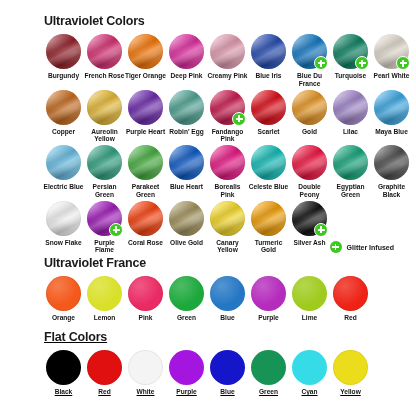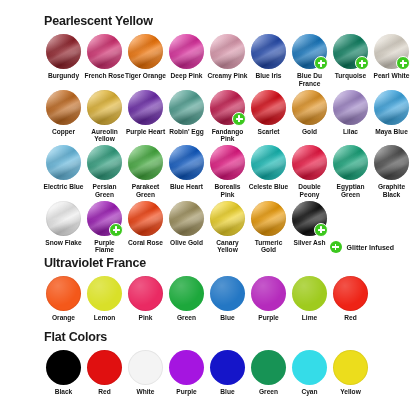--- a/index.html
+++ b/index.html
@@ -178,29 +178,29 @@
   .legend-dot .plus::before { left: 2.6px; top: 0.4px; width: 1.8px; height: 6.2px; }
   .legend-dot .plus::after  { top: 2.6px; left: 0.4px; height: 1.8px; width: 6.2px; }
 
   .legend-text {
     font-size: 7px;
     font-weight: bold;
     color: #141414;
   }
 
   .rows-pearl .swatch-row { margin-bottom: 2px; }
-  .section-flat { margin-top: 8px; }
+  .section-flat { margin-top: 8px; text-decoration: underline; }
 </style>
 </head>
 <body>
 
 <div class="sheet">
   <div id="sections-root">
       <div class="section section-pearlescent">
-        <div class="section-title">Pearlescent Yellow</div>
+        <div class="section-title">Ultraviolet Colors</div>
         <div class="rows-pearl">
           <div class="swatch-row">
             <div class="swatch-cell">
               <div class="dot-wrap">
                 <div class="dot pearl" style="background: rgb(142, 31, 40);"></div>
               </div>
               <div class="swatch-label">Burgundy</div>
             </div>
             <div class="swatch-cell">
               <div class="dot-wrap">

